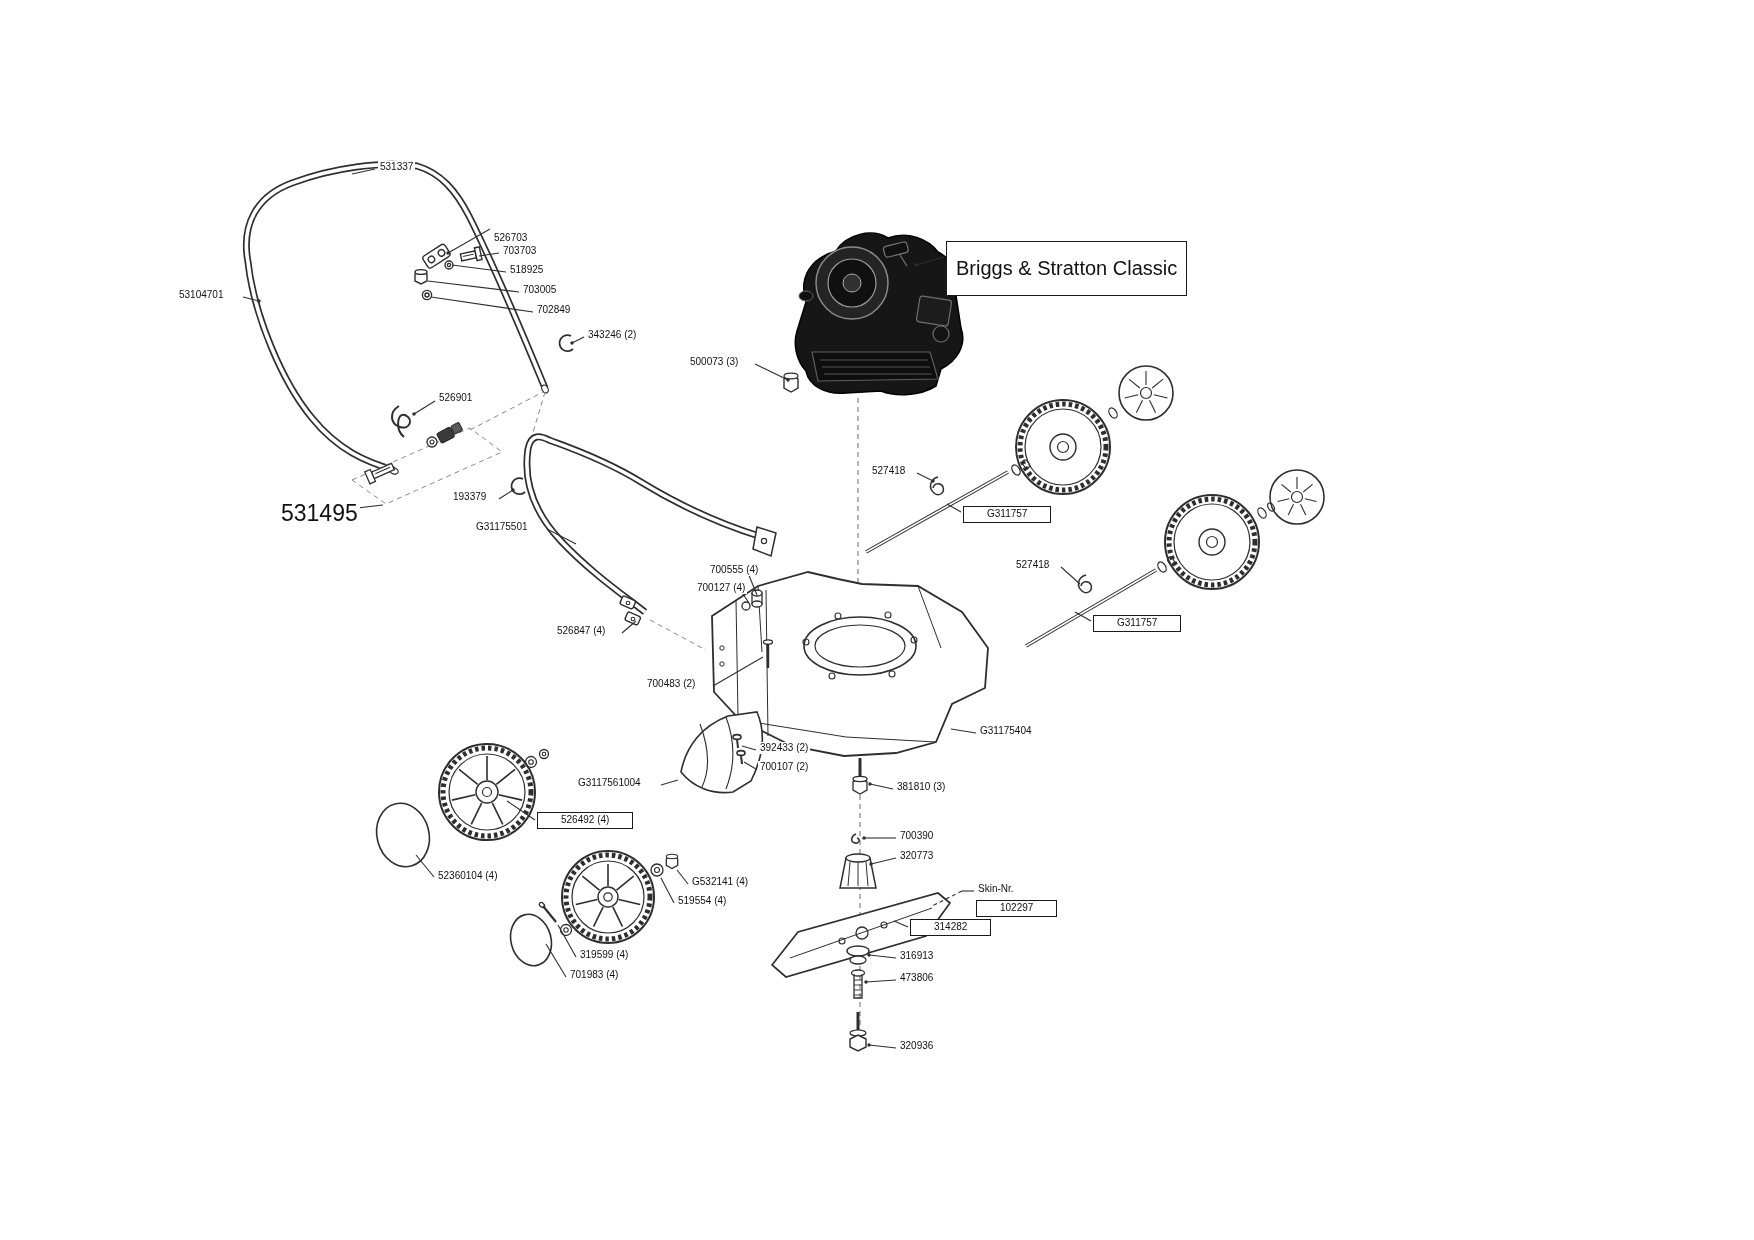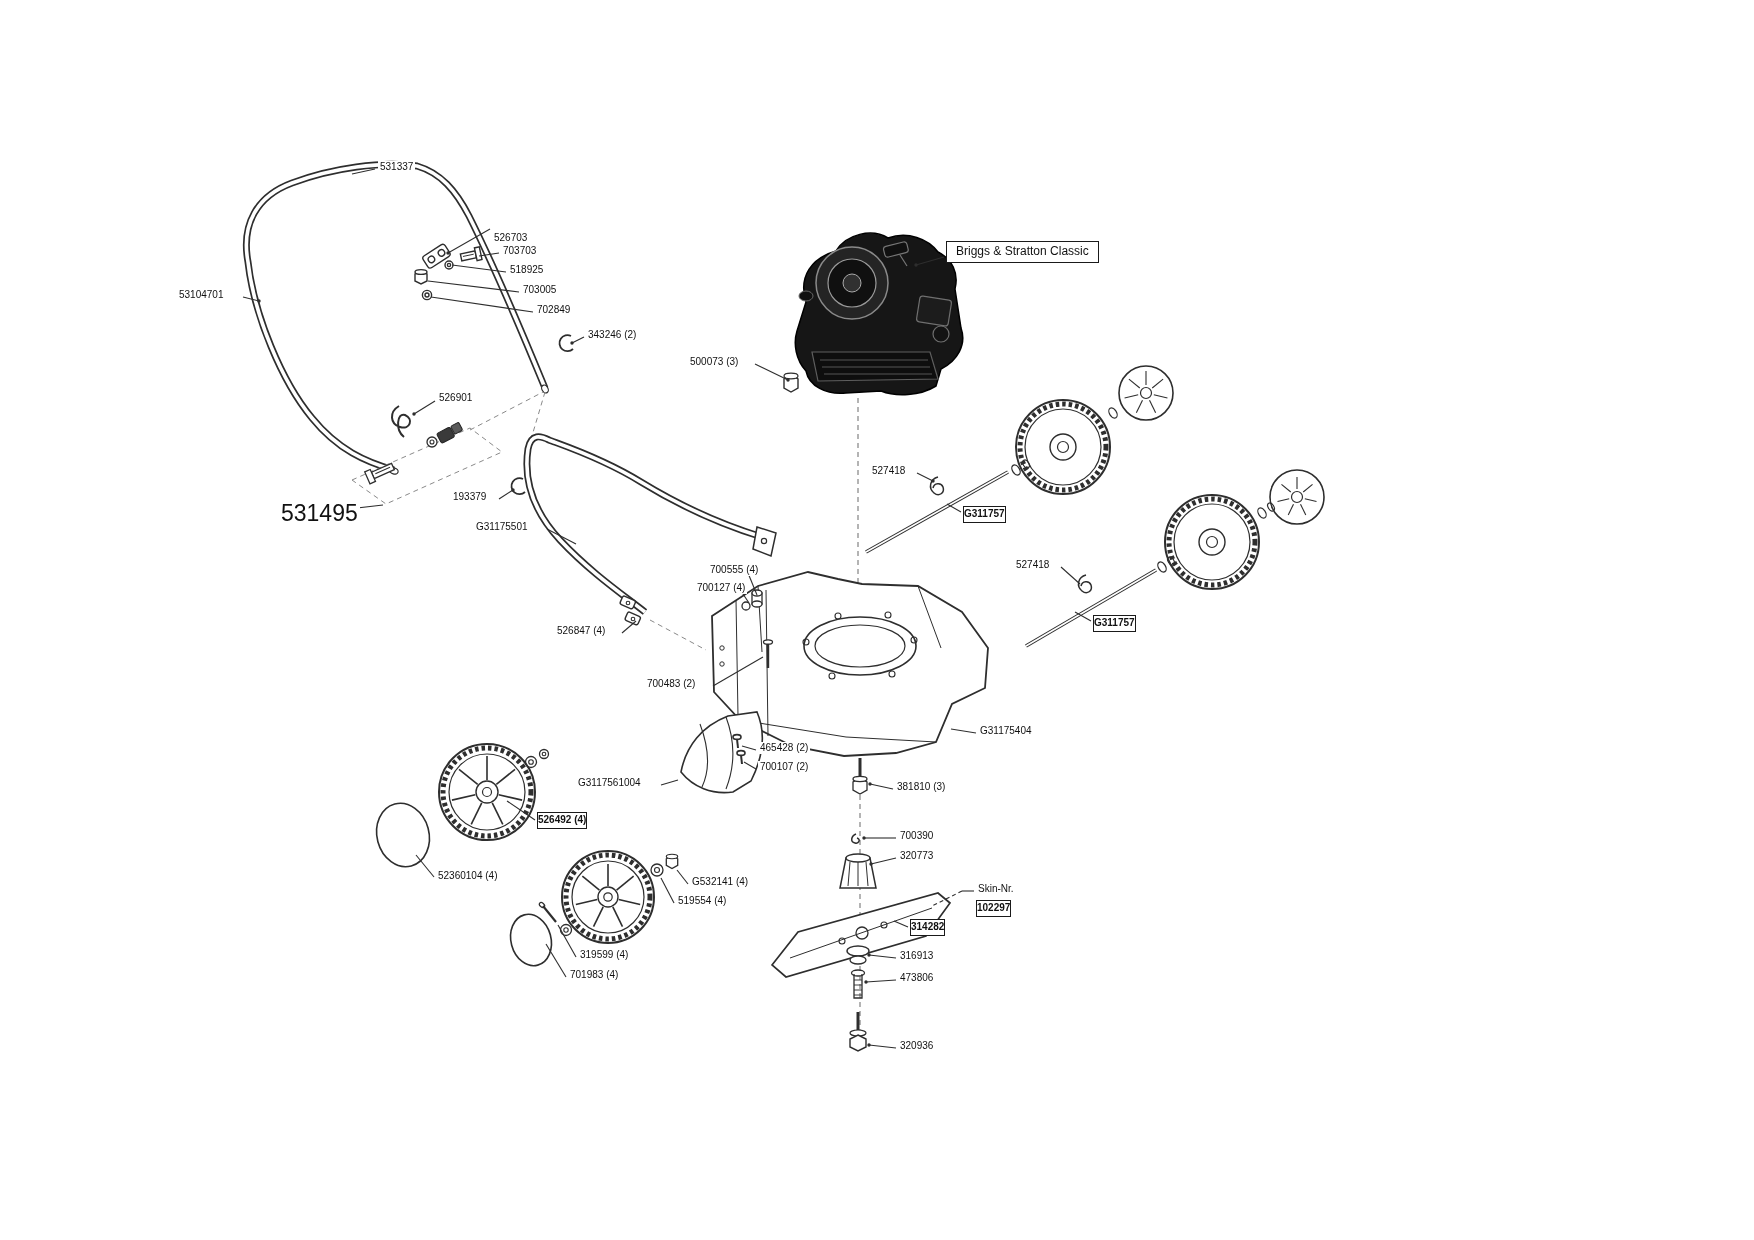--- a/index.html
+++ b/index.html
@@ -6,22 +6,22 @@
   body{
     width:1754px;height:1240px;position:relative;background:#ffffff;
     font-family:"Liberation Sans", sans-serif;color:#111;overflow:hidden;
   }
   .canvas{position:absolute;left:0;top:0;}
   .label{
     position:absolute;font-size:10px;line-height:1.15;color:#111;
     white-space:nowrap;background:#fff;padding:0 2px;
   }
   .label.big{font-size:23px;}
-  .label.boxed{border:1.3px solid #1a1a1a;padding:1px 0 2px;font-weight:bold;}
-  .label.boxed-lg{border:1.6px solid #1a1a1a;padding:3px 9px;font-size:12px;}
+  .label.boxed{border:1.3px solid #1a1a1a;padding:1px 23px 2px;}
+  .label.boxed-lg{border:1.6px solid #1a1a1a;padding:15px 9px;font-size:20px;}
 </style>
 </head>
 <body>
 
 <div>
 
 <svg class="canvas" width="1754" height="1240" viewBox="0 0 1754 1240">
 
   <g fill="none">
     <path d="M394,470 C366,462 338,450 312,418 C282,382 254,315 248,262 C241,224 257,196 292,183 C332,168 382,161 417,166 C441,173 456,191 469,216 C496,270 522,332 545,388" stroke="#2e2e2e" stroke-width="7"></path>
@@ -345,21 +345,21 @@
 <div class="label" style="left:695px;top:582px">700127 (4)</div>
 <div class="label" style="left:555px;top:625px">526847 (4)</div>
 <div class="label" style="left:645px;top:678px">700483 (2)</div>
 <div class="label" style="left:688px;top:356px">500073 (3)</div>
 <div class="label boxed-lg" style="left:946px;top:241px">Briggs &amp; Stratton Classic</div>
 <div class="label" style="left:870px;top:465px">527418</div>
 <div class="label boxed" style="left:963px;top:506px">G311757</div>
 <div class="label" style="left:1014px;top:559px">527418</div>
 <div class="label boxed" style="left:1093px;top:615px">G311757</div>
 <div class="label" style="left:978px;top:725px">G31175404</div>
-<div class="label" style="left:758px;top:742px">465428 (2)</div>
+<div class="label" style="left:758px;top:742px">392433 (2)</div>
 <div class="label" style="left:758px;top:761px">700107 (2)</div>
 <div class="label" style="left:576px;top:777px">G3117561004</div>
 <div class="label" style="left:895px;top:781px">381810 (3)</div>
 <div class="label boxed" style="left:537px;top:812px">526492 (4)</div>
 <div class="label" style="left:436px;top:870px">52360104 (4)</div>
 <div class="label" style="left:690px;top:876px">G532141 (4)</div>
 <div class="label" style="left:676px;top:895px">519554 (4)</div>
 <div class="label" style="left:578px;top:949px">319599 (4)</div>
 <div class="label" style="left:568px;top:969px">701983 (4)</div>
 <div class="label" style="left:898px;top:830px">700390</div>

